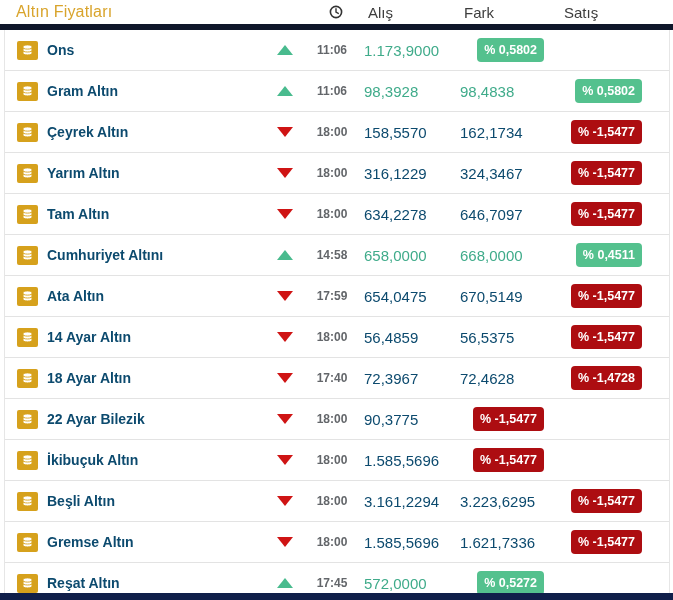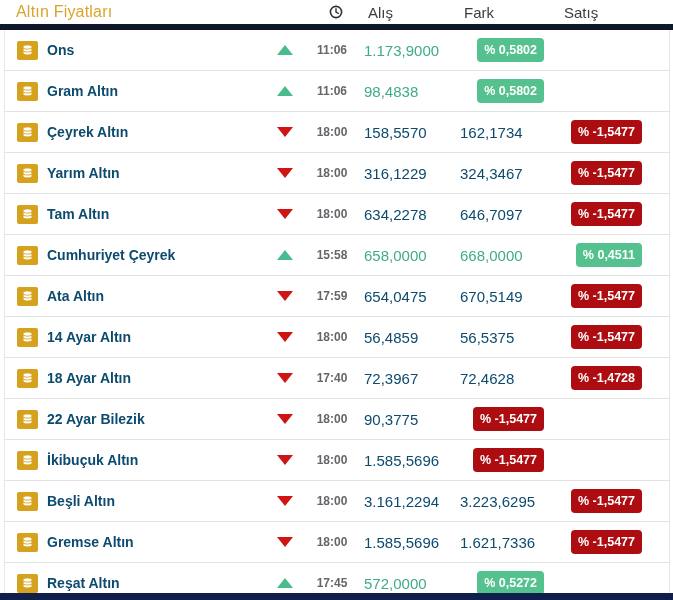--- a/index.html
+++ b/index.html
@@ -128,20 +128,21 @@
             <ellipse cx="6.5" cy="3.0" rx="4.6" ry="2.1" fill="#ffffff"></ellipse>
             <ellipse cx="6.5" cy="3.0" rx="4.6" ry="2.1" fill="none" stroke="#d6a11c" stroke-width="0.9"></ellipse>
           </svg>
         </span>
         <span class="iname">Gram Altın</span>
       </div>
       <div class="arrowcell">
         <span class="tri"></span>
       </div>
       <div class="time">11:06</div>
+      <div class="price buy">98,3928</div>
       <div class="price sell">98,4838</div>
       <div class="badgecell">
         <span class="badge">% 0,5802</span>
       </div>
     </div>
 
     <div class="grid row down">
       <div class="namecell">
         <span class="coin">
           <svg width="13" height="12" viewBox="0 0 13 12">
@@ -221,26 +222,26 @@
         <span class="coin">
           <svg width="13" height="12" viewBox="0 0 13 12">
             <ellipse cx="6.5" cy="8.8" rx="4.6" ry="2.1" fill="#ffffff"></ellipse>
             <ellipse cx="6.5" cy="8.8" rx="4.6" ry="2.1" fill="none" stroke="#d6a11c" stroke-width="0.9"></ellipse>
             <ellipse cx="6.5" cy="5.9" rx="4.6" ry="2.1" fill="#ffffff"></ellipse>
             <ellipse cx="6.5" cy="5.9" rx="4.6" ry="2.1" fill="none" stroke="#d6a11c" stroke-width="0.9"></ellipse>
             <ellipse cx="6.5" cy="3.0" rx="4.6" ry="2.1" fill="#ffffff"></ellipse>
             <ellipse cx="6.5" cy="3.0" rx="4.6" ry="2.1" fill="none" stroke="#d6a11c" stroke-width="0.9"></ellipse>
           </svg>
         </span>
-        <span class="iname">Cumhuriyet Çeyrek</span>
-      </div>
-      <div class="arrowcell">
-        <span class="tri"></span>
-      </div>
-      <div class="time">15:58</div>
+        <span class="iname">Cumhuriyet Altını</span>
+      </div>
+      <div class="arrowcell">
+        <span class="tri"></span>
+      </div>
+      <div class="time">14:58</div>
       <div class="price buy">658,0000</div>
       <div class="price sell">668,0000</div>
       <div class="badgecell">
         <span class="badge">% 0,4511</span>
       </div>
     </div>
 
     <div class="grid row down">
       <div class="namecell">
         <span class="coin">

